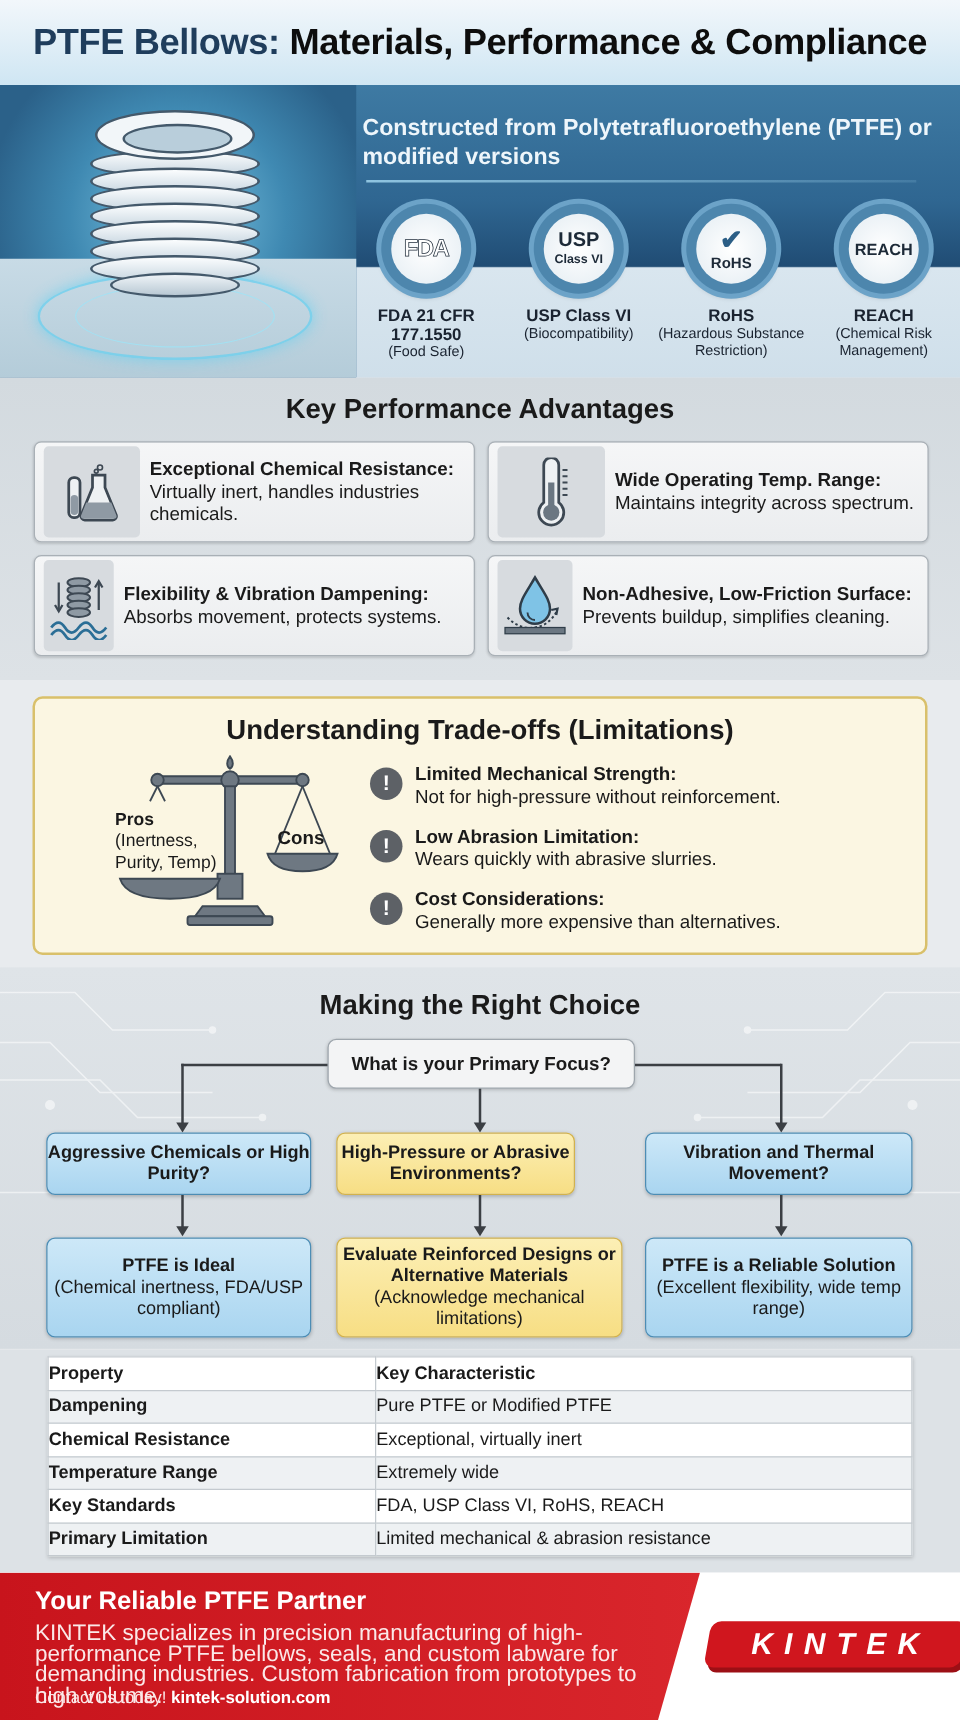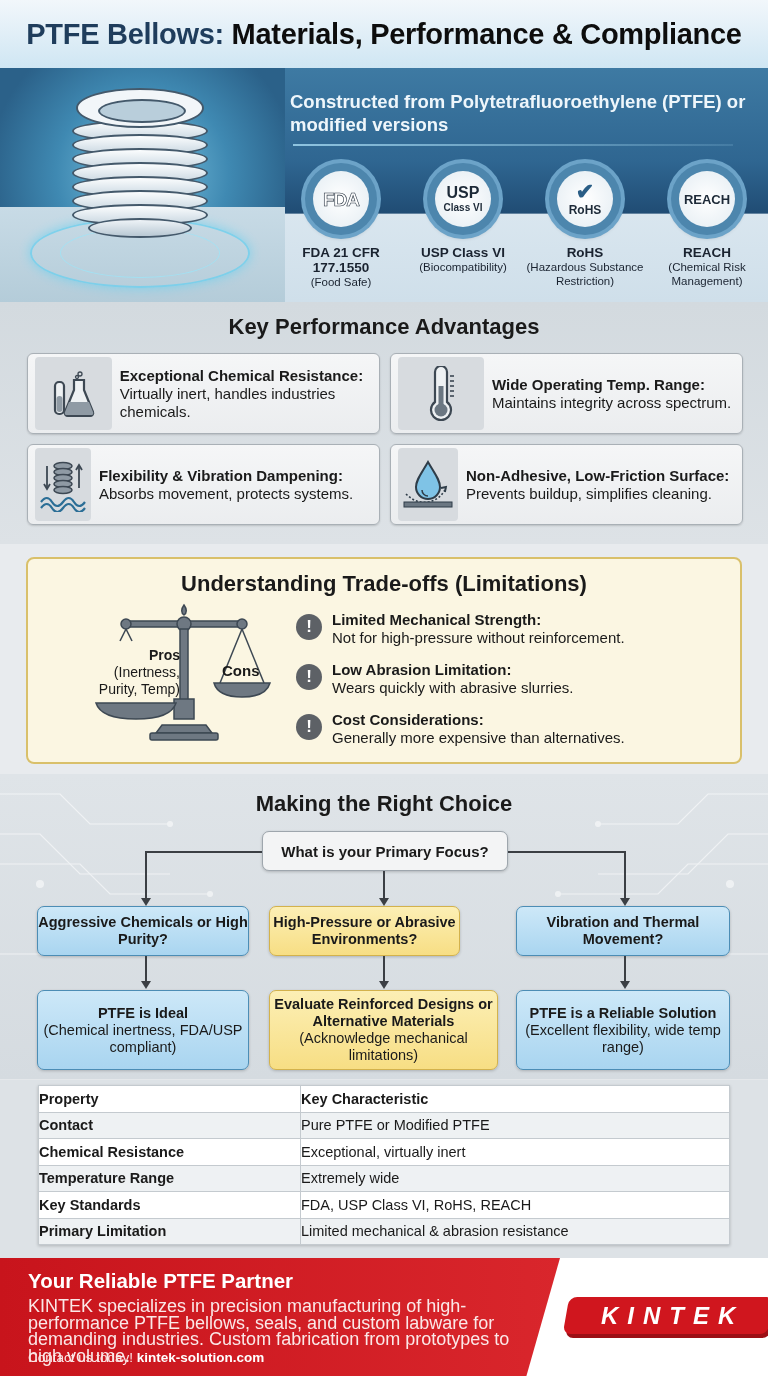--- a/index.html
+++ b/index.html
@@ -227,21 +227,21 @@
           <path d="M42 104h80q-5 16-40 16t-40-16z"></path>
           <path d="M160 84h56q-4 14-28 14t-28-14z"></path>
         </g>
         <g stroke="#3d4853" stroke-width="1.5" fill="none">
             <line x1="72" y1="30" x2="66" y2="42"></line>
             <line x1="72" y1="30" x2="78" y2="42"></line>
             <line x1="188" y1="30" x2="166" y2="84"></line>
             <line x1="188" y1="30" x2="210" y2="84"></line>
           </g>
       </svg>
-      <div style="position:absolute;left:38px;top:48px;width:88px;text-align:right;font-size:14px;line-height:17px"><b>Pros</b><br><span>(Inertness, Purity, Temp)</span></div>
+      <div style="position:absolute;left:38px;top:48px;width:88px;text-align:left;font-size:14px;line-height:17px"><b>Pros</b><br><span>(Inertness, Purity, Temp)</span></div>
       <div style="position:absolute;left:168px;top:63px;font-size:15px;font-weight:700">Cons</div>
     </div>
     <div class="limits">
       <div class="limit">
           <div class="ex">!</div>
           <div class="lt"><b>Limited Mechanical Strength:</b><br><span>Not for high-pressure without reinforcement.</span></div>
         </div>
       <div class="limit">
           <div class="ex">!</div>
           <div class="lt"><b>Low Abrasion Limitation:</b><br><span>Wears quickly with abrasive slurries.</span></div>
@@ -320,21 +320,21 @@
 </div>
 
 <div class="table-wrap">
   <table>
     <tbody>
         <tr>
           <th>Property</th>
           <th>Key Characteristic</th>
         </tr>
     <tr>
-          <td class="k">Contact</td>
+          <td class="k">Dampening</td>
           <td>Pure PTFE or Modified PTFE</td>
         </tr>
     <tr>
           <td class="k">Chemical Resistance</td>
           <td>Exceptional, virtually inert</td>
         </tr>
     <tr>
           <td class="k">Temperature Range</td>
           <td>Extremely wide</td>
         </tr>

